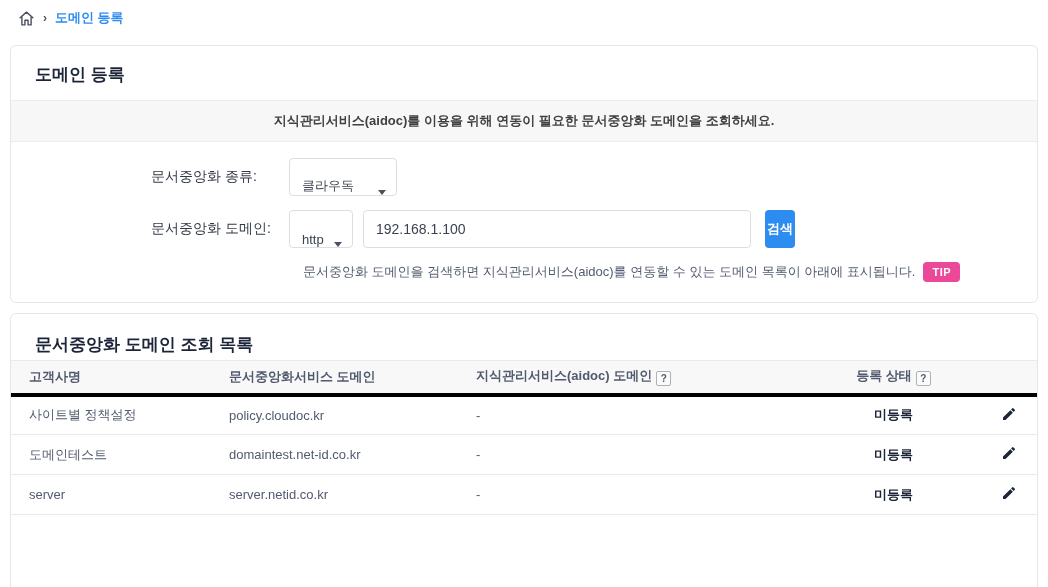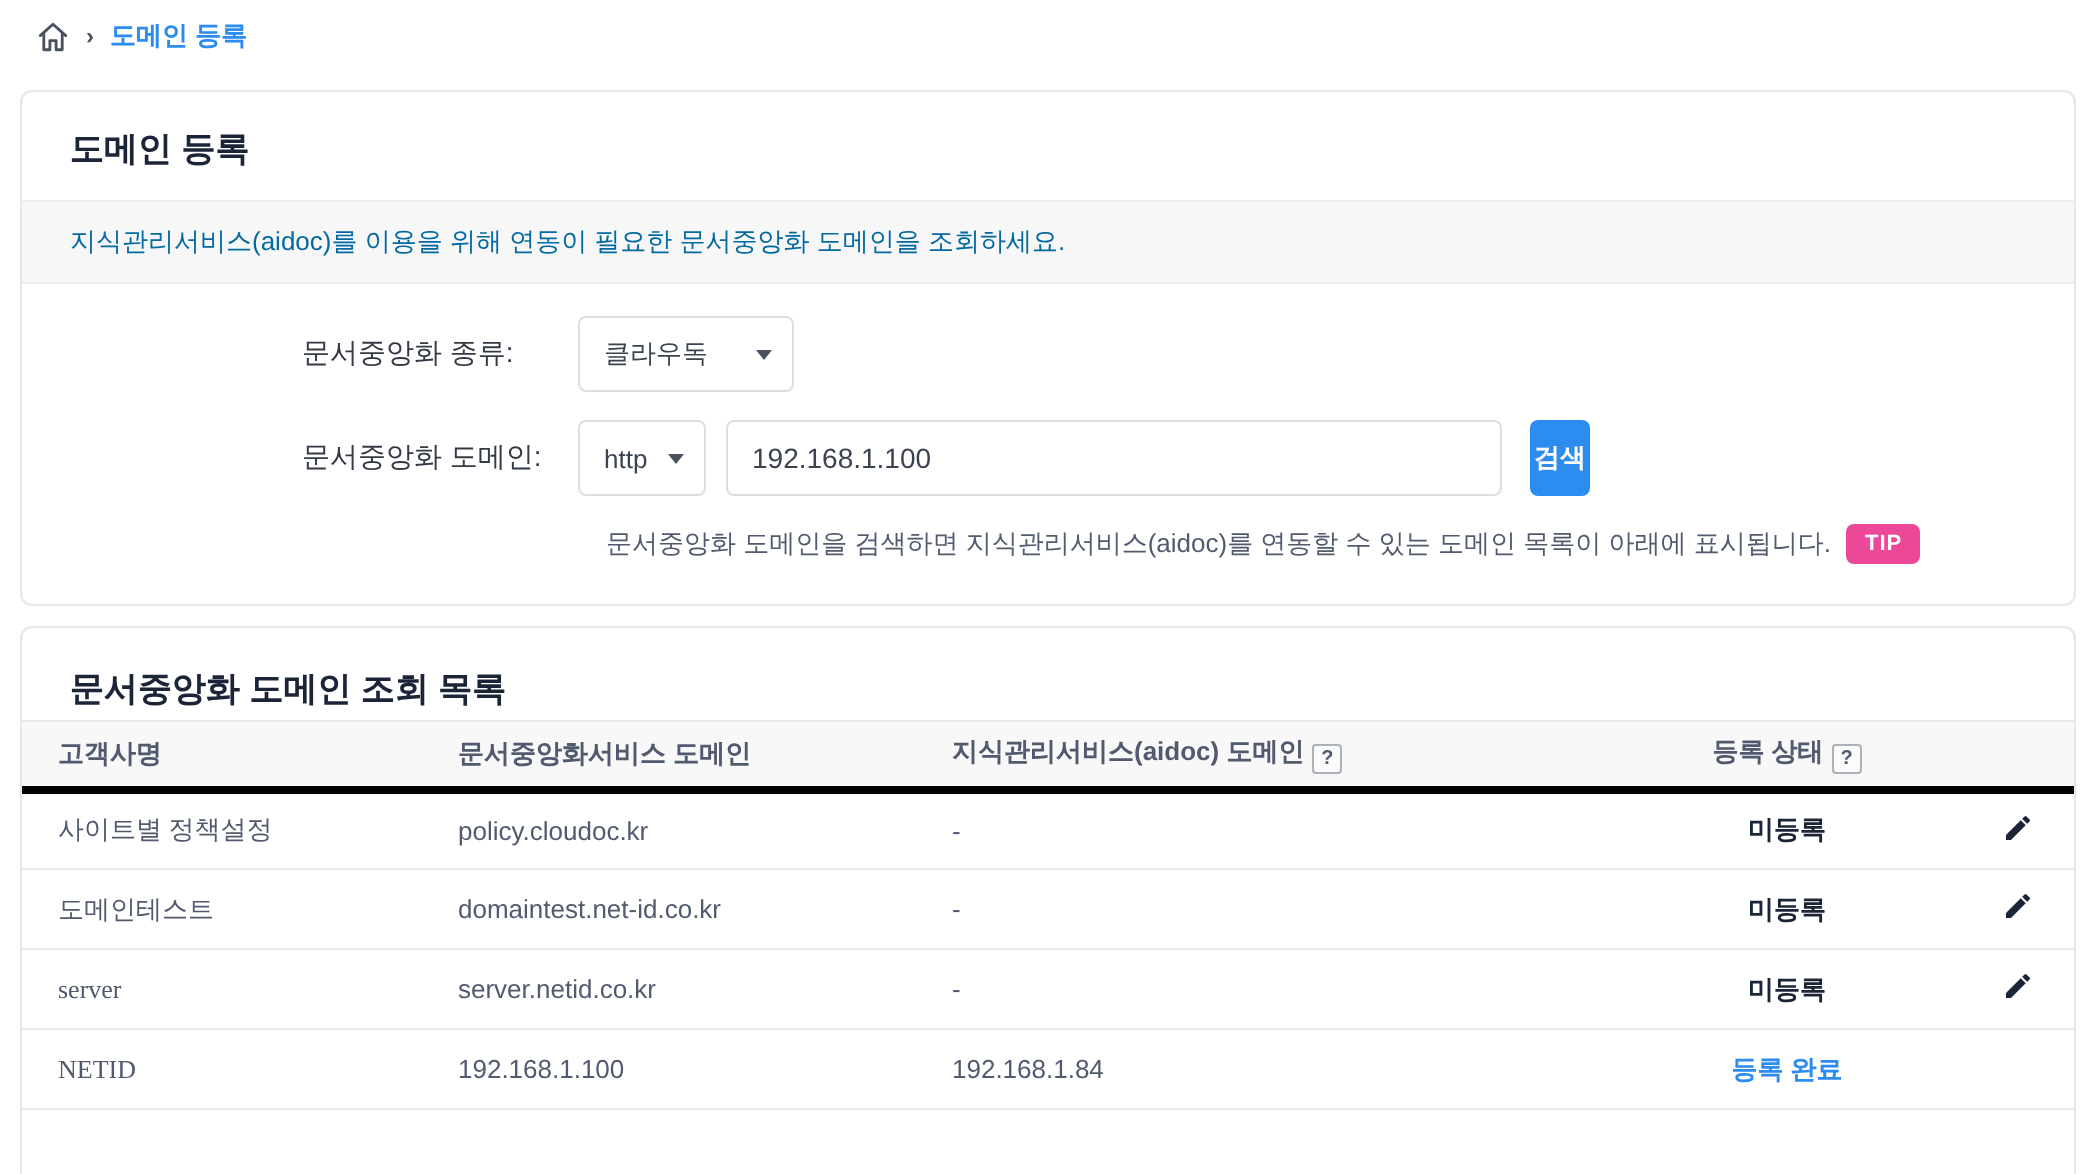--- a/index.html
+++ b/index.html
@@ -25,32 +25,32 @@
   }
   .card-1 { height: 258px; margin-top: 9px; }
   .card-2 { height: 400px; margin-top: 10px; }
   .card-title {
     padding: 17px 24px 14px 24px;
     font-size: 17px; font-weight: 700; color: #1c2438;
   }
   .card-1 .card-title { border-bottom: 1px solid #ebedf0; }
   .notice-bar {
     background: #f7f7f8; border-bottom: 1px solid #ebedf0;
-    padding: 11px 24px; font-size: 13px; font-weight: 400; color: #0369a1;
+    padding: 11px 24px; font-size: 13px; font-weight: 700; color: #404040; text-align: center;
   }
 
   
   .form-area { padding: 16px 0 0 140px; }
   .form-row { display: flex; align-items: center; margin-bottom: 14px; }
   .form-label {
     width: 122px; margin-right: 16px;
     font-size: 14px; color: #333a45;
   }
   .select-box {
-    display: flex; align-items: center; justify-content: space-between;
+    display: flex; align-items: flex-end; justify-content: space-between;
     height: 38px; background: #fff;
     border: 1px solid #dcdee2; border-radius: 4px;
     padding: 0 10px 0 12px; cursor: pointer; font-size: 13px; color: #3b4350;
   }
   .select-type { width: 108px; }
   .select-proto { width: 64px; margin-right: 10px; }
   .caret {
     width: 0; height: 0; margin-left: 8px;
     border-left: 4px solid transparent; border-right: 4px solid transparent;
     border-top: 5px solid #4a5260;
@@ -89,21 +89,21 @@
     background: #f8f8f9; border-top: 1px solid #e8eaec; border-bottom: 4px solid #000000;
     height: 34px; font-size: 13px; font-weight: 700; color: #515a6e;
     text-align: left; padding: 0;
   }
   thead th:first-child { padding-left: 18px; }
   thead th.center, tbody td.center { text-align: center; }
   tbody td {
     height: 40px; border-bottom: 1px solid #e8eaec;
     font-size: 13px; color: #515a6e; padding: 0;
   }
-  tbody td:first-child { padding-left: 18px; font-family: Liberation Serif, serif; }
+  tbody td:first-child { padding-left: 18px; }
   .status-text { font-weight: 700; color: #1c2438; }
   .status-text.registered { color: #2d8cf0; }
   .help-icon {
     display: inline-block; width: 15px; height: 15px; margin-left: 4px;
     border: 1px solid #adb2ba; border-radius: 2px; background: #fbfbfc;
     font-size: 10px; font-weight: 700; line-height: 13px; text-align: center;
     color: #515a6e; vertical-align: -2px; cursor: pointer;
   }
   .edit-btn {
     background: none; border: none; cursor: pointer; padding: 4px;
@@ -220,30 +220,15 @@
       <button class="edit-btn">
         <span>
           <svg width="16" height="16" viewBox="0 0 24 24" fill="currentColor">
             <path d="M3 17.25V21h3.75L17.81 9.94l-3.75-3.75L3 17.25zM20.71 7.04a1 1 0 0 0 0-1.41l-2.34-2.34a1 1 0 0 0-1.41 0l-1.83 1.83 3.75 3.75 1.83-1.83z"></path>
           </svg>
         </span>
       </button>
     </td>
   </tr>
 
-  <tr>
-    <td>NETID</td>
-    <td>192.168.1.100</td>
-    <td>192.168.1.84</td>
-    <td class="center"><span class="status-text registered">등록 완료</span></td>
-    <td class="center">
-      <button class="edit-btn" style="visibility: hidden;">
-        <span>
-          <svg width="16" height="16" viewBox="0 0 24 24" fill="currentColor">
-            <path d="M3 17.25V21h3.75L17.81 9.94l-3.75-3.75L3 17.25zM20.71 7.04a1 1 0 0 0 0-1.41l-2.34-2.34a1 1 0 0 0-1.41 0l-1.83 1.83 3.75 3.75 1.83-1.83z"></path>
-          </svg>
-        </span>
-      </button>
-    </td>
-  </tr>
 </tbody>
   </table>
 </div>
 
 </body></html>

